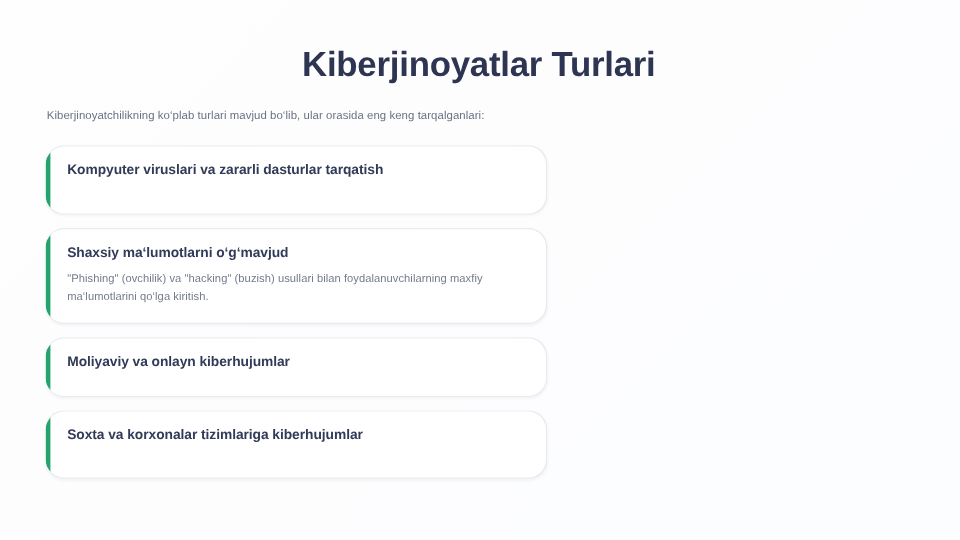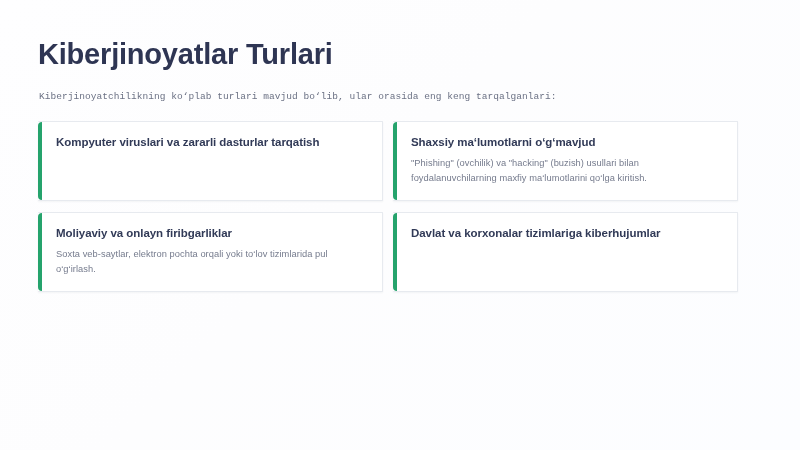--- a/index.html
+++ b/index.html
@@ -23,44 +23,44 @@
     box-sizing: border-box;
     padding: 38px 40px 0 38px;
   }
   .page-title {
     font-size: 29px;
     font-weight: bold;
     color: #2e3553;
     letter-spacing: -0.2px;
     margin: 0 0 0 0;
     line-height: 1.15;
+    text-align: center;
   }
   .page-subtitle {
     font-size: 9.5px;
     color: #6b7184;
     margin: 19px 0 0 1px;
     line-height: 1.4;
     letter-spacing: 0.05px;
-    font-family: Liberation Mono, monospace;
   }
   .card-grid {
     margin-top: 17px;
     display: flex;
     flex-wrap: wrap;
     gap: 11px 10px;
     width: 724px;
   }
   .card {
     position: relative;
-    width: 345px;
+    width: 418px;
     box-sizing: border-box;
     background: #ffffff;
     border: 1px solid #e7eaef;
     border-left: none;
-    border-radius: 1px;
+    border-radius: 16px;
     padding: 13px 16px 14px 18px;
     box-shadow: 0 1px 2px rgba(45, 52, 84, 0.05);
     overflow: hidden;
   }
   .card::before {
     content: "";
     position: absolute;
     left: 0; top: 0; bottom: 0;
     width: 4px;
     background: #25a36c;
@@ -101,23 +101,22 @@
     </div>
 
     <div class="card card-row-1">
       <span></span>
       <h2 class="card-title tight">Shaxsiy ma‘lumotlarni o‘g‘mavjud</h2>
       <p class="card-text">"Phishing" (ovchilik) va "hacking" (buzish) usullari bilan foydalanuvchilarning maxfiy ma‘lumotlarini qo‘lga kiritish.</p>
     </div>
 
     <div class="card card-row-2">
       <span></span>
-      <h2 class="card-title tight">Moliyaviy va onlayn firibgarliklar</h2>
-      <p class="card-text">Soxta veb-saytlar, elektron pochta orqali yoki to‘lov tizimlarida pul o‘g‘irlash.</p>
+      <h2 class="card-title tight">Moliyaviy va onlayn kiberhujumlar</h2>
     </div>
 
     <div class="card card-row-2">
       <span></span>
-      <h2 class="card-title spaced">Davlat va korxonalar tizimlariga kiberhujumlar</h2>
+      <h2 class="card-title spaced">Soxta va korxonalar tizimlariga kiberhujumlar</h2>
     </div>
 
   </div>
 </div>
 
 </body></html>

